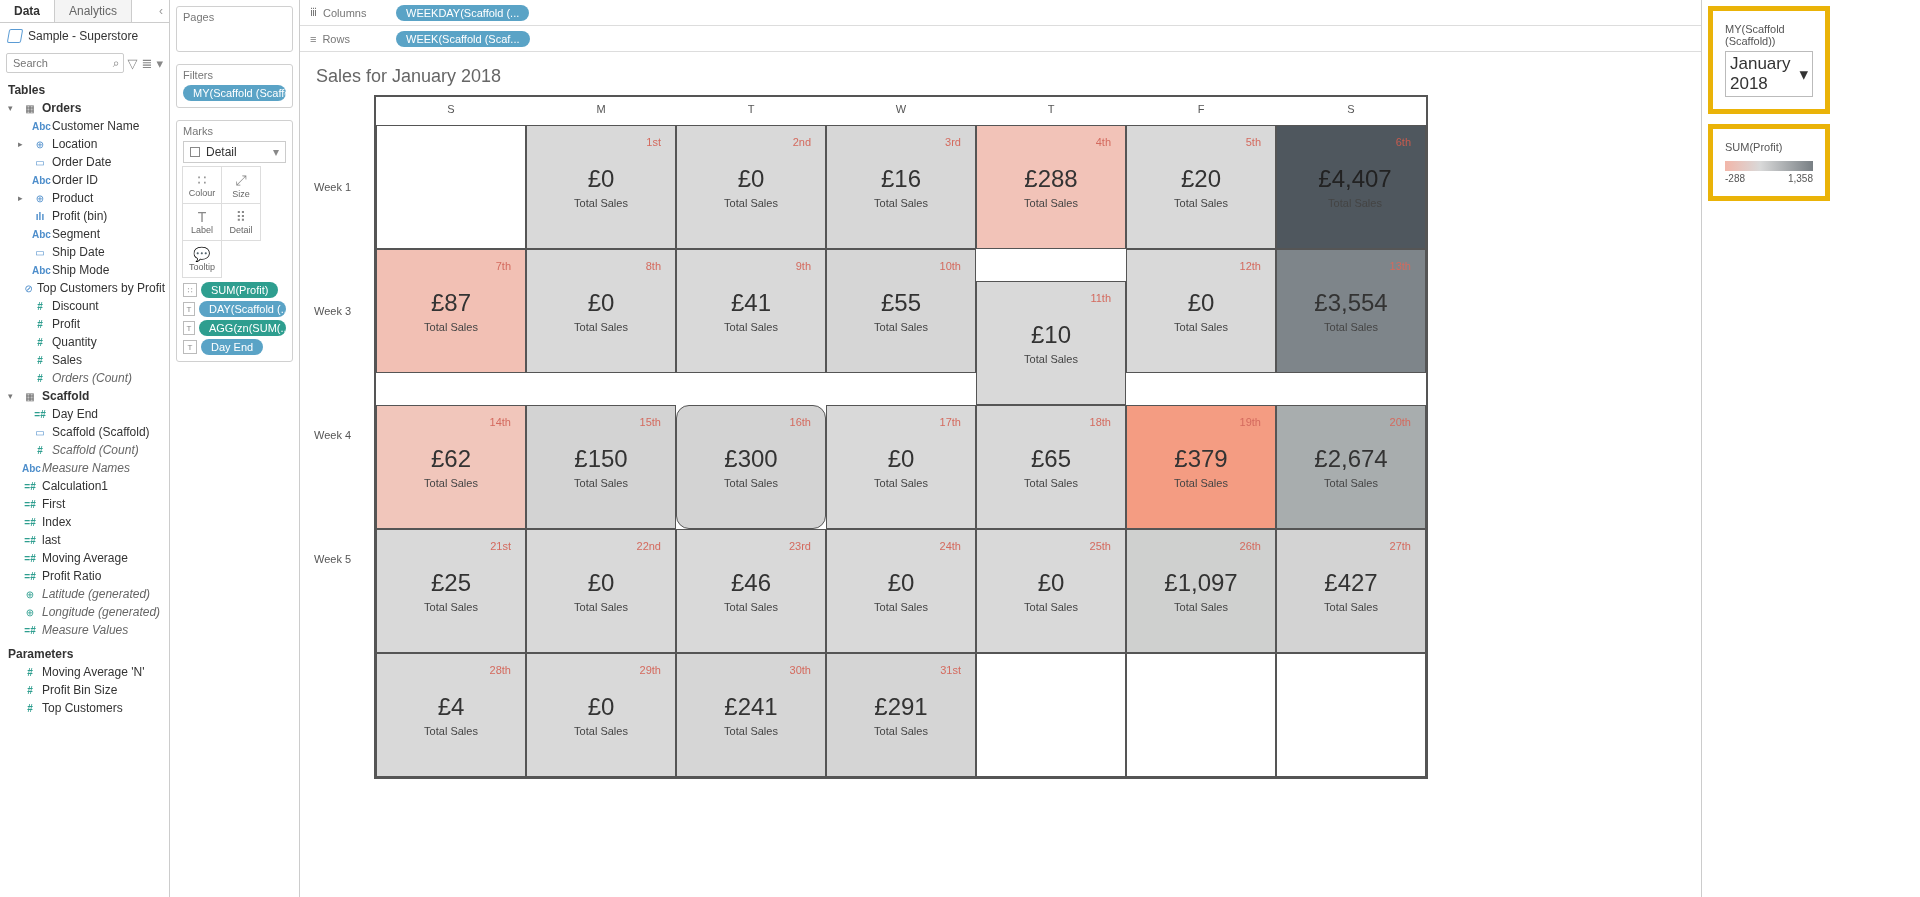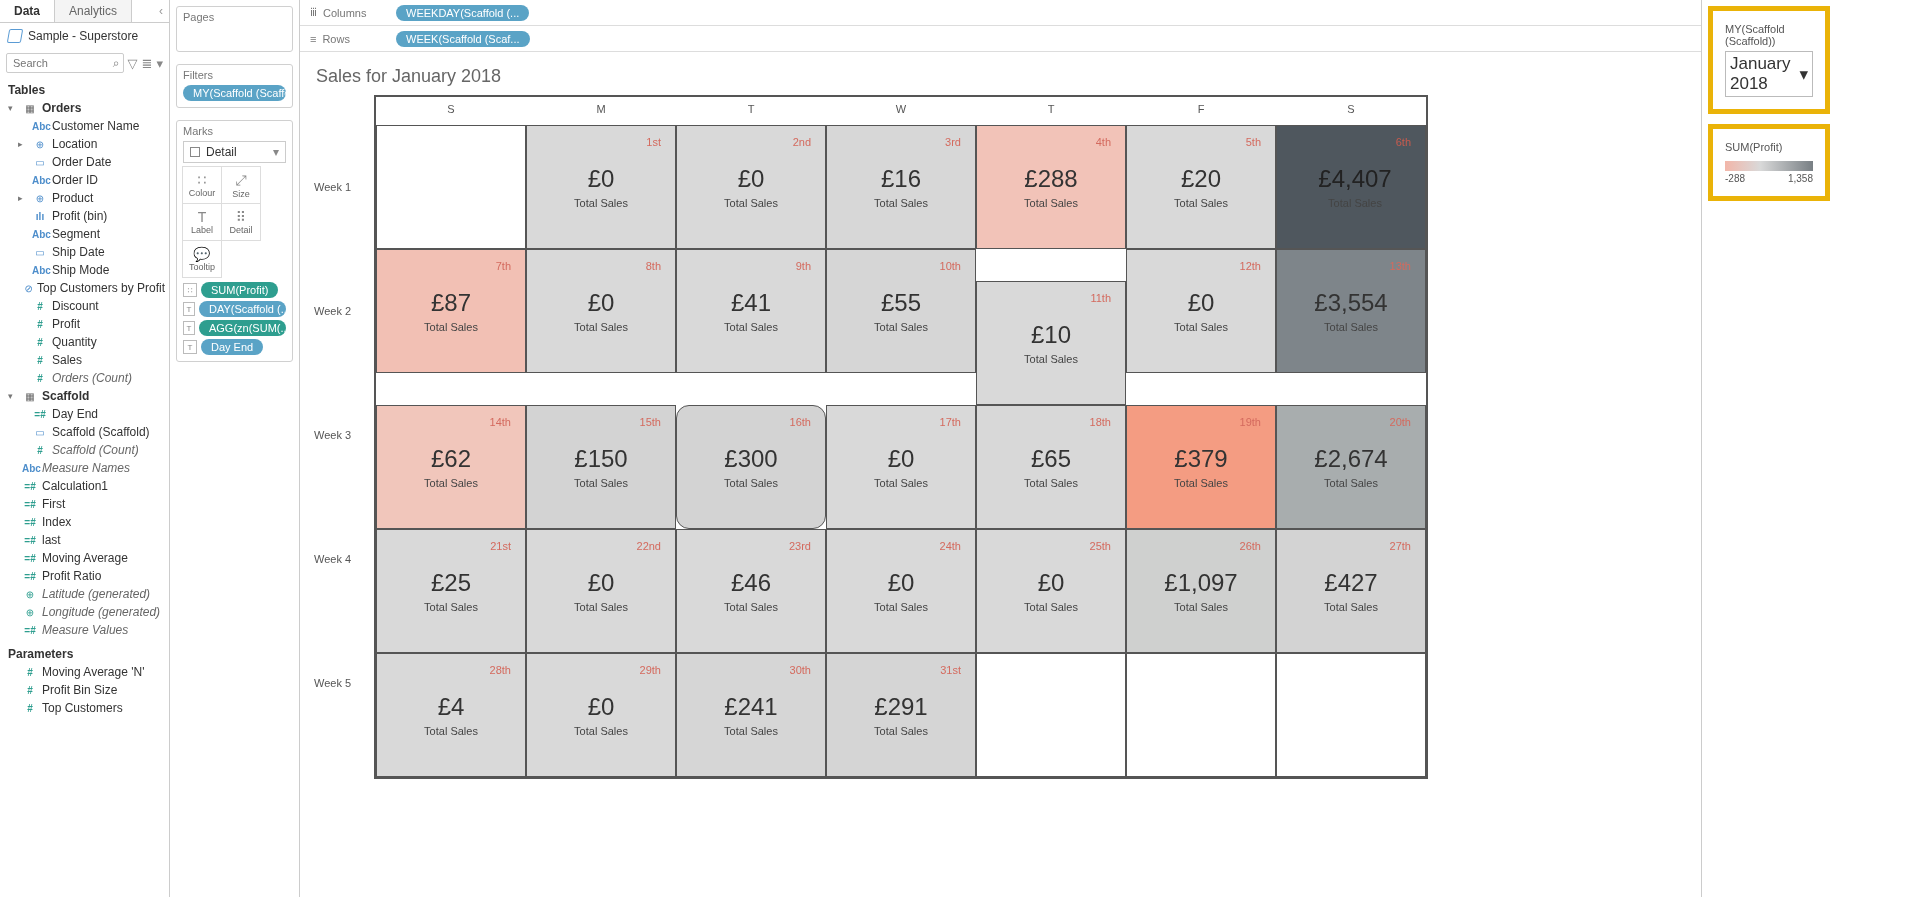--- a/index.html
+++ b/index.html
@@ -351,21 +351,20 @@
         </div>
       <div class="shelf-drop">
           <span class="pill">WEEK(Scaffold (Scaf...</span>
         </div>
     </div>
     <div class="viz-title">Sales for January 2018</div>
     <div class="viz-wrap">
       <div class="row-headers" id="row-headers">
         <div class="row-hdr-top"></div>
       <div class="row-lbl">Week 1</div>
-          <div class="row-lbl">Week 2</div>
           <div class="row-lbl">Week 3</div>
           <div class="row-lbl">Week 4</div>
           <div class="row-lbl">Week 5</div>
         </div>
       <div class="grid">
         <div class="col-headers" id="col-headers">
             <div class="col-lbl">S</div>
             <div class="col-lbl">M</div>
             <div class="col-lbl">T</div>
             <div class="col-lbl">W</div>

